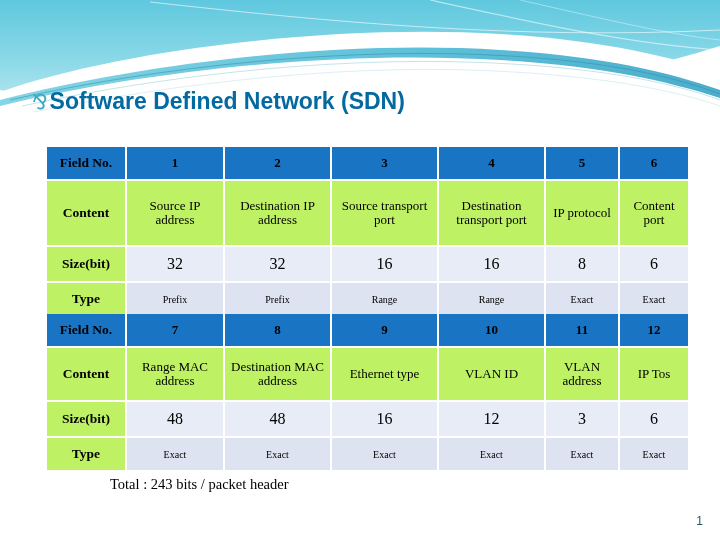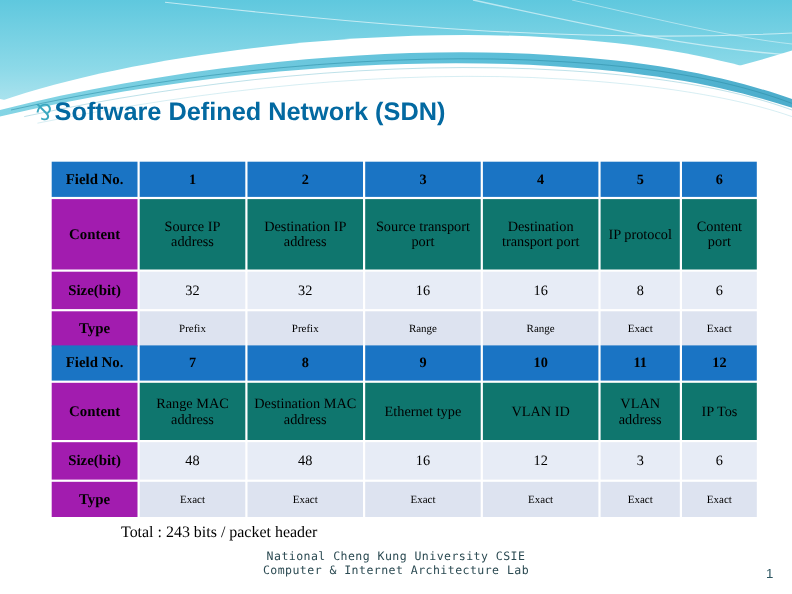--- a/index.html
+++ b/index.html
@@ -112,37 +112,37 @@
   }
   .hcell.rowlabel {
     font-size: 13.5px;
   }
   .hcell.num {
     font-size: 13px;
   }
 
   
   .rcell {
-    background: #a21caf;
+    background: #bef264;
     color: #ffffff;
     font-weight: bold;
     font-size: 13.5px;
   }
 
   
   .ccell {
-    background: #0f766e;
+    background: #bef264;
     font-size: 13px;
     line-height: 14.5px;
     padding: 3px 2px;
   }
   
   .scell {
     background: #e7ecf6;
-    font-size: 13px;
+    font-size: 16px;
     height: 26px;
   }
   
   .tcell {
     background: #dde3f0;
     font-size: 10px;
     height: 24px;
   }
 
   .row-content  { height: 64px; }
@@ -323,20 +323,16 @@
         <td class="tcell">Exact</td>
         <td class="tcell">Exact</td>
         <td class="tcell">Exact</td>
         <td class="tcell">Exact</td>
       </tr>
     </tbody>
   </table>
 
   <div id="total-line">Total : 243 bits / packet header</div>
 
-  <div id="footer">
-    <div>National Cheng Kung University CSIE</div>
-    <div>Computer &amp; Internet Architecture Lab</div>
-  </div>
 
   <div id="page-number">1</div>
 
 </div>
 
 </body></html>

